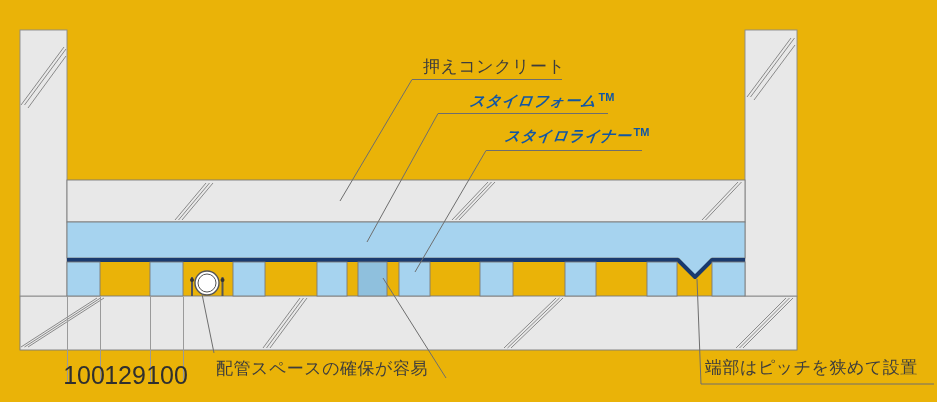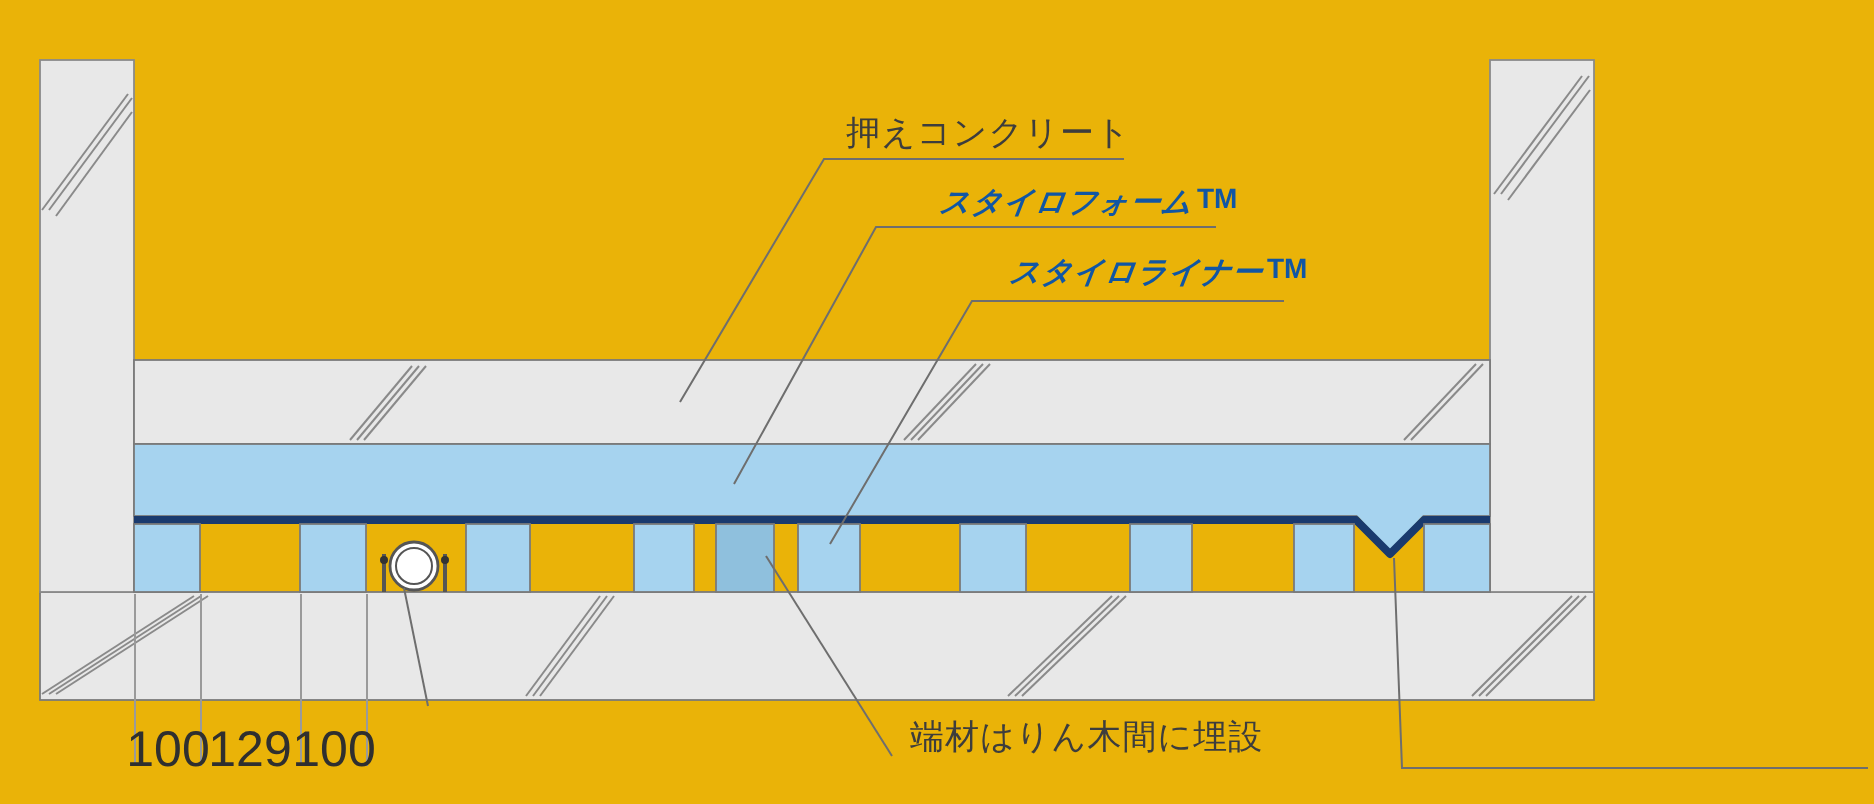--- a/index.html
+++ b/index.html
@@ -16,21 +16,21 @@
     position:absolute;font-size:25px;color:#2f2f2f;transform:translateX(-50%);
     white-space:nowrap;
   }
   .logo{
     position:absolute;color:#1156a4;white-space:nowrap;display:flex;align-items:flex-start;
   }
   .logo .mark{
     font-size:15px;font-weight:bold;font-style:italic;letter-spacing:0.5px;
     transform:skewX(-8deg);
   }
-  .logo .tm{font-size:14px;margin-left:2px;margin-top:-1px;font-weight:bold;}
+  .logo .tm{font-size:11px;margin-left:2px;margin-top:-1px;font-weight:bold;}
 </style>
 </head>
 <body>
 
 <div id="stage">
 
   <svg width="937" height="402" viewBox="0 0 937 402">
 
     <rect x="20" y="296" width="777" height="54" fill="#e8e8e8" stroke="#7a7a7a" stroke-width="0.9"></rect>
 
@@ -127,15 +127,16 @@
 
   <div class="logo" style="left:505px;top:127px;">
     <span class="mark">スタイロライナー</span>
     <span class="tm">TM</span>
   </div>
 
   <div class="dim-num" style="left:84px;top:361px;">100</div>
   <div class="dim-num" style="left:125px;top:361px;">129</div>
   <div class="dim-num" style="left:167px;top:361px;">100</div>
 
-  <div class="jp-label" style="left:455px;top:359px;">端材はりん木間に埋設</div>
+  <div class="jp-label" style="left:216px;top:359px;">配管スペースの確保が容易</div>
+  <div class="jp-label" style="left:705px;top:358px;">端部はピッチを狭めて設置</div>
 
 </div>
 
 </body></html>

